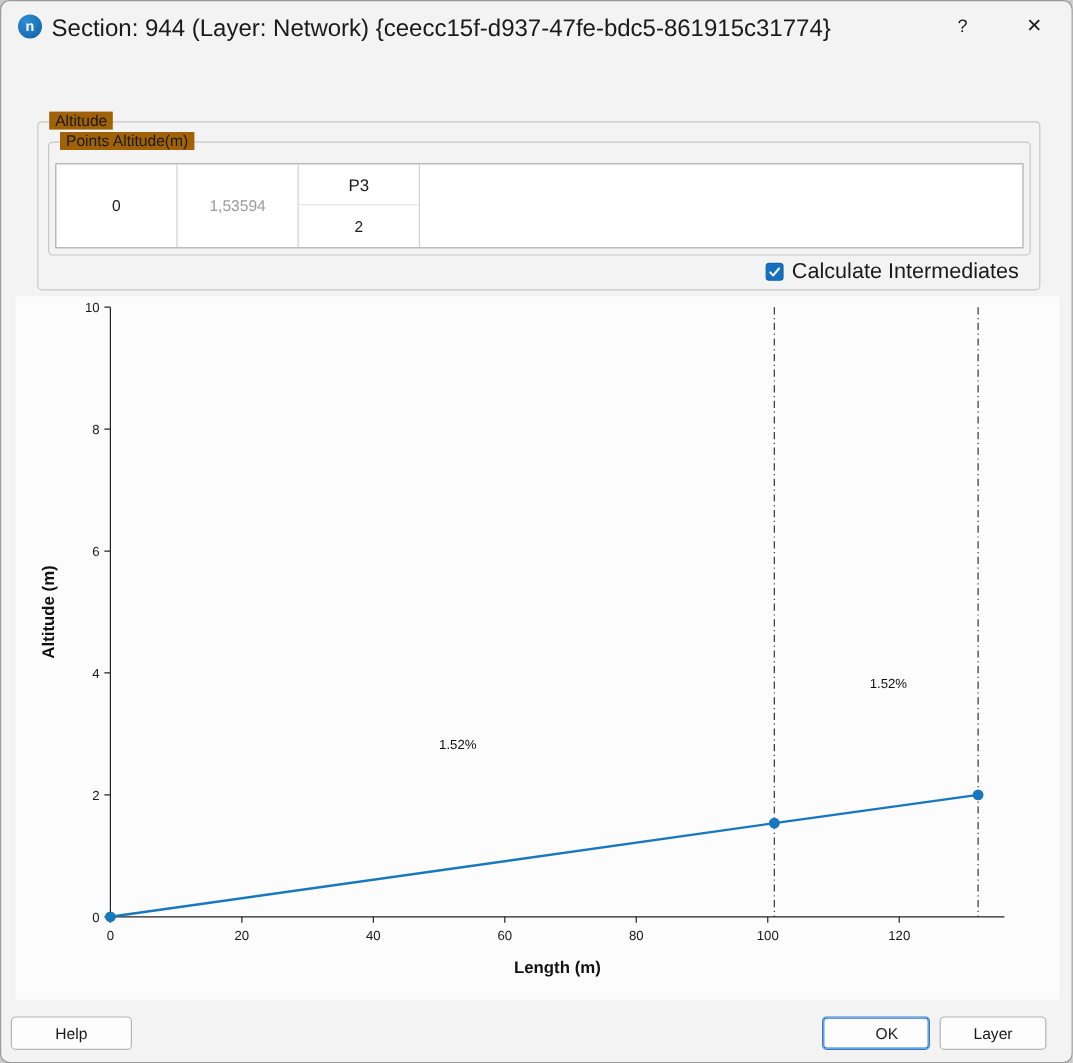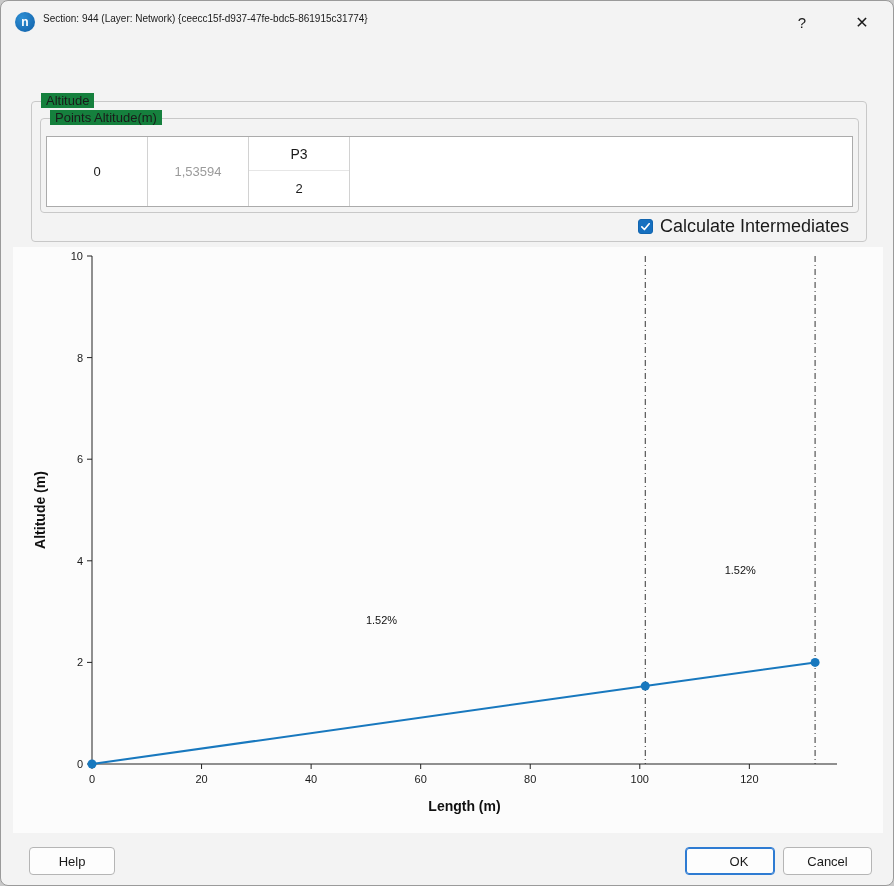--- a/index.html
+++ b/index.html
@@ -23,21 +23,21 @@
   }
   .app-icon{
     position:absolute;left:14px;top:11px;
     width:20px;height:20px;border-radius:50%;
     background:radial-gradient(circle at 35% 30%, #2e8fd4, #0f5fa8);
     color:#fff;font-size:12px;font-weight:bold;
     display:flex;align-items:center;justify-content:center;
   }
   .win-title{
     position:absolute;left:42px;top:12px;
-    font-size:10px;color:#1a1a1a;white-space:nowrap;
+    font-size:20px;color:#1a1a1a;white-space:nowrap;
   }
   .tb-btn{
     position:absolute;top:6px;width:34px;height:30px;
     background:transparent;border:none;
     font-size:15px;color:#1a1a1a;cursor:pointer;
     font-family:inherit;
   }
   .tb-help{right:74px;}
   .tb-close{right:14px;font-size:16px;}
   
@@ -62,21 +62,21 @@
     margin-bottom:-1px;
   }
   
   .groupbox{
     position:absolute;
     border:1px solid #c8c8c8;
     border-radius:4px;
   }
   .group-title{
     position:absolute;top:-9px;left:9px;
-    background:#15803d;padding:0 5px;
+    background:#a16207;padding:0 5px;
     font-size:13px;color:#1a1a1a;white-space:nowrap;
   }
   .altitude-group{left:30px;top:100px;width:834px;height:139px;}
   .points-group{left:8px;top:16px;width:817px;height:93px;}
   
   .points-table{
     position:absolute;left:5px;top:17px;right:5px;height:71px;
     background:#ffffff;
     border:1px solid #ababab;
     display:flex;
@@ -112,21 +112,21 @@
     background:#fcfcfc;
   }
   
   .btn{
     position:absolute;top:846px;height:28px;
     background:#fdfdfd;
     border:1px solid #b5b5b5;border-radius:4px;
     font-size:13px;color:#1a1a1a;
     font-family:inherit;cursor:pointer;
   }
-  .btn-help{left:28px;width:86px;}
+  .btn-help{left:8px;width:101px;}
   .btn-ok{left:684px;width:90px;border:1px solid #2e7bd2;box-shadow:inset 0 0 0 1px #2e7bd2;padding-left:24px;}
   .btn-cancel{left:782px;width:89px;}
 </style>
 </head>
 <body>
 
 <div class="window">
 
   <div class="titlebar">
     <span class="app-icon">
@@ -204,15 +204,15 @@
         <circle cx="632.2720588235294" cy="438.974248" r="4.5" fill="#1878be"></circle>
         <circle cx="802.0882352941177" cy="415.4" r="4.5" fill="#1878be"></circle>
         <text x="352.8970588235294" y="377.3" font-size="11" fill="#111">1.52%</text>
         <text x="711.7022058823529" y="326.5" font-size="11" fill="#111">1.52%</text>
         <text x="451.5" y="564" text-anchor="middle" font-size="14" font-weight="bold" fill="#111">Length (m)</text>
         <text x="32" y="263" text-anchor="middle" font-size="14" font-weight="bold" fill="#111" transform="rotate(-90 32 263)">Altitude (m)</text>
       </svg></div>
 
   <button class="btn btn-help">Help</button>
   <button class="btn btn-ok">OK</button>
-  <button class="btn btn-cancel">Cancel</button>
+  <button class="btn btn-cancel">Layer</button>
 
 </div>
 
 </body></html>

